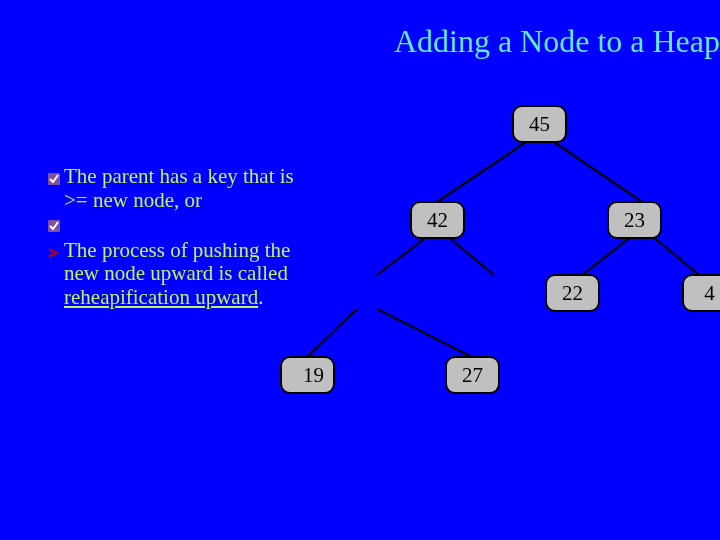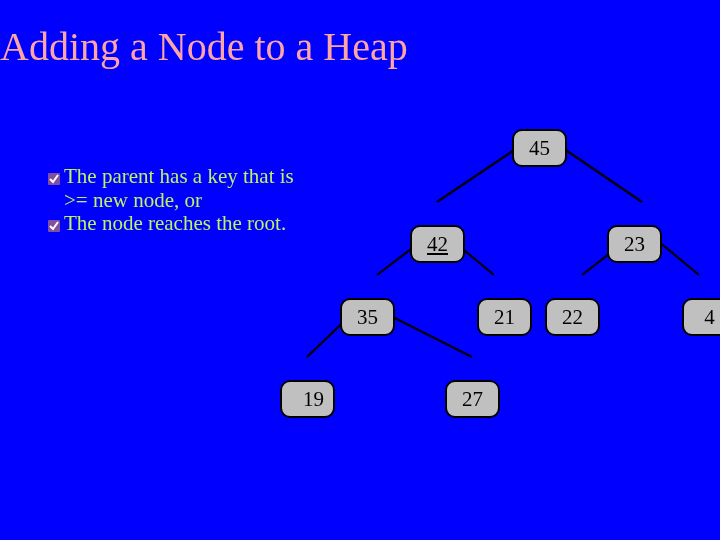--- a/index.html
+++ b/index.html
@@ -14,23 +14,23 @@
   .slide {
     position: relative;
     width: 720px;
     height: 540px;
   }
   .title {
     position: absolute;
     top: 23px;
     left: 0;
     width: 720px;
-    text-align: left;
-    color: #fca5a5;
-    font-size: 40px;
+    text-align: right;
+    color: #5eead4;
+    font-size: 32px;
     font-weight: 400;
   }
   .body-text {
     position: absolute;
     top: 165px;
     left: 47px;
     width: 270px;
     color: #bef264;
     font-size: 21px;
     line-height: 1.12;
@@ -62,21 +62,20 @@
     width: 55px;
     height: 38px;
     background: #c0c0c0;
     border: 2px solid #000;
     border-radius: 10px;
     box-sizing: border-box;
     font-size: 21px;
     color: #000;
     text-align: center;
     line-height: 34px;
-    margin-top: 24px;
   }
   svg.edges {
     position: absolute;
     top: 0;
     left: 0;
     width: 440px;
     height: 320px;
   }
   svg.edges line {
     stroke: #000;
@@ -100,40 +99,45 @@
       </span>
       <span class="bullet-text">The parent has a  key that is &gt;= new node, or</span>
     </div>
     <div class="bullet-row">
       <span class="bullet-icon">
         <svg width="14" height="14" viewBox="0 0 14 14">
             <rect x="1" y="1" width="12" height="12" rx="1" fill="#8050a0"></rect>
             <path d="M3 7 L6 10 L11 3" stroke="#fff" stroke-width="2" fill="none"></path>
           </svg>
       </span>
-      <span class="bullet-text">The node reaches the root.</span>
+    </div>
+    <div class="bullet-row">
+      <span class="bullet-icon">
+        <svg width="14" height="14" viewBox="0 0 14 14">
+            <path d="M2 2 L12 7 L2 12 L2 9 L8 7 L2 5 Z" fill="#c00000"></path>
+          </svg>
+      </span>
+      <span class="bullet-text"><span>The process of pushing the new node upward is called </span><span class="term">reheapification upward</span><span>.</span></span>
     </div>
   </div>
 
   <div class="tree">
     <svg class="edges">
       <line x1="249" y1="45" x2="157" y2="107"></line>
       <line x1="271" y1="45" x2="362" y2="107"></line>
       <line x1="148" y1="141" x2="97" y2="180"></line>
       <line x1="167" y1="141" x2="214" y2="180"></line>
       <line x1="352" y1="141" x2="302" y2="180"></line>
       <line x1="372" y1="141" x2="419" y2="180"></line>
       <line x1="77" y1="214" x2="27" y2="262"></line>
       <line x1="97" y1="214" x2="192" y2="262"></line>
     </svg>
 
     <div class="node" style="left:232px; top:10px;">45</div>
-    <div class="node" style="left:130px; top:106px;text-decoration:underline;">42</div>
+    <div class="node" style="left:130px; top:106px;">42</div>
     <div class="node" style="left:327px; top:106px;">23</div>
-    <div class="node" style="left:60px;  top:179px;">35</div>
-    <div class="node" style="left:197px; top:179px;">21</div>
     <div class="node" style="left:265px; top:179px;border-radius:10px;">22</div>
     <div class="node" style="left:402px; top:179px;">4</div>
     <div class="node" style="left:0px;   top:261px;padding-left:12px;">19</div>
     <div class="node" style="left:165px; top:261px;">27</div>
   </div>
 
 </div>
 
 </body></html>

